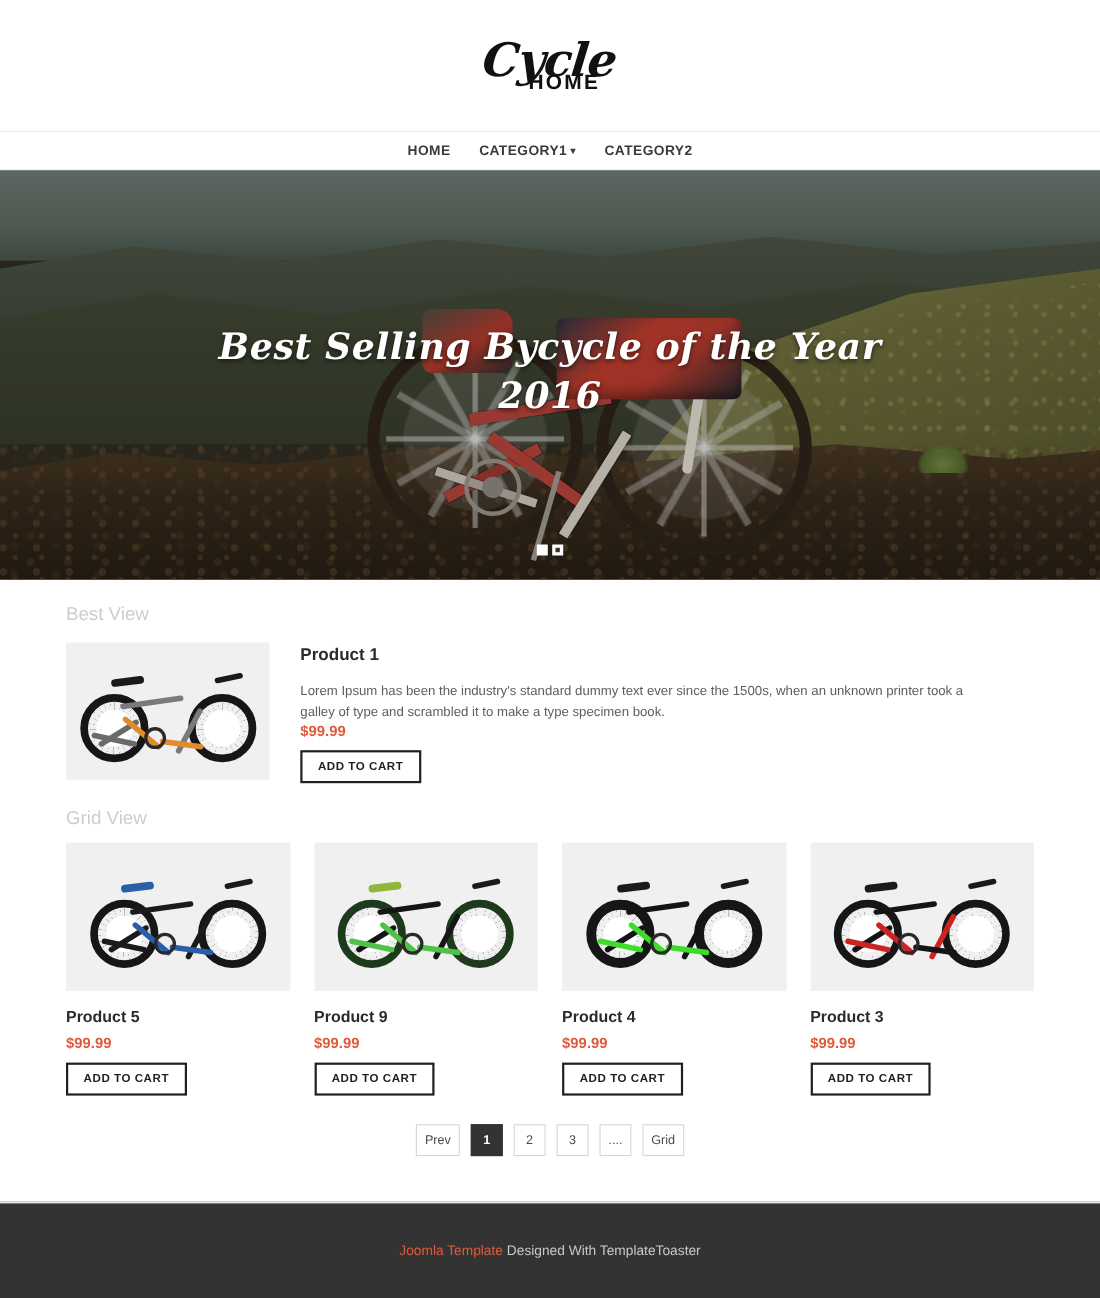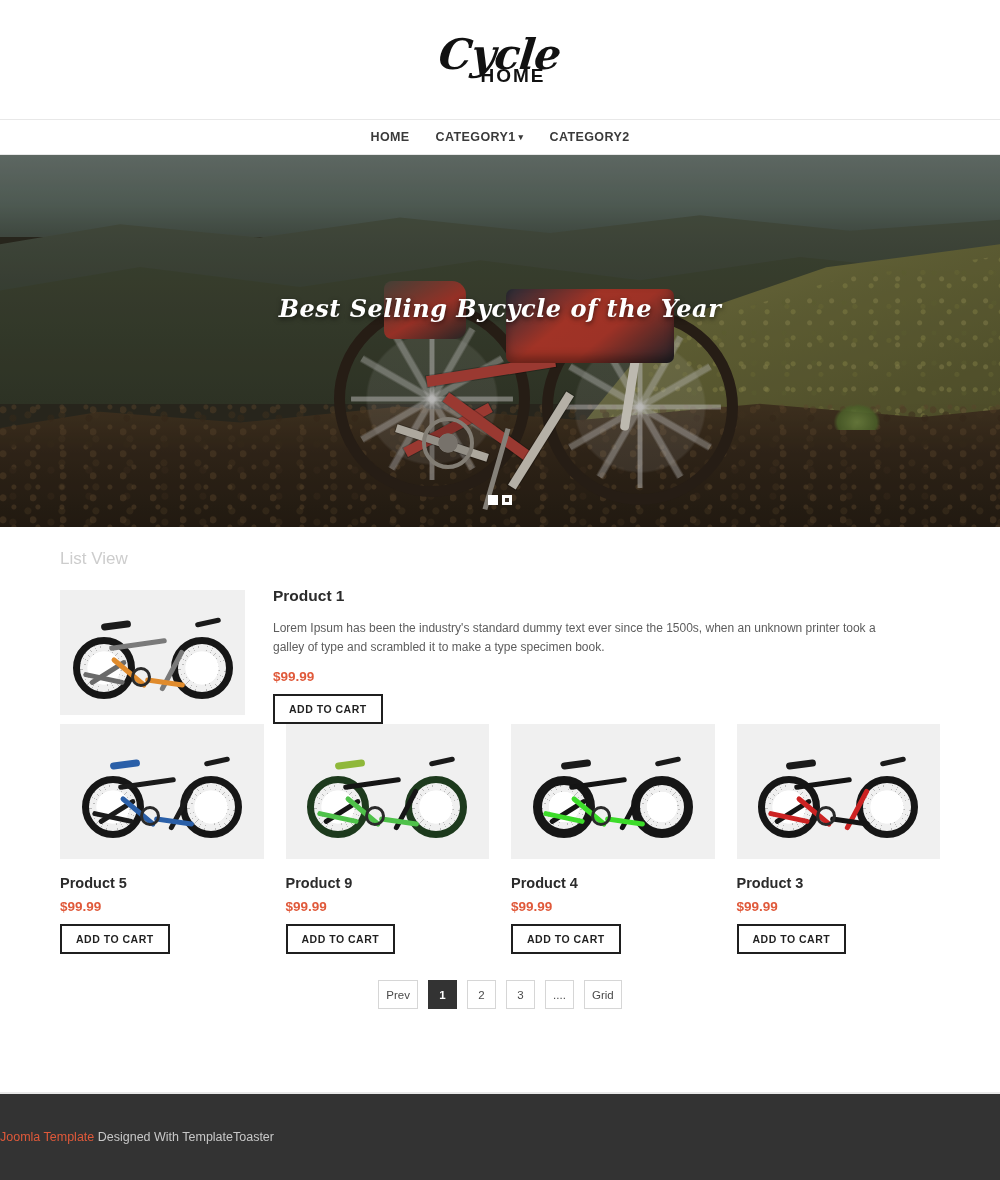--- a/index.html
+++ b/index.html
@@ -195,21 +195,21 @@
     text-shadow: 0 2px 5px rgba(0,0,0,.6);
   }
   .hero-title {
     font-size: 29px; letter-spacing: 1.4px; font-weight: 400;
     font-family: "Liberation Sans", sans-serif;
   }
   .hero-sub {
     margin-top: 20px;
     font-family: "DejaVu Serif", serif;
     font-style: italic; font-weight: bold;
-    font-size: 24px; line-height: 1.35;
+    font-size: 33px; line-height: 1.35;
     letter-spacing: .5px;
   }
   .hero-dots {
     position: absolute; left: 0; right: 0; bottom: 22px;
     display: flex; justify-content: center; gap: 4px;
   }
   .dot { width: 10px; height: 10px; background: #ffffff; cursor: pointer; }
   .dot.active { background: #ffffff; border: 3px solid #ffffff; background-clip: content-box;
                 box-shadow: inset 0 0 0 3px #3a3026; }
 
@@ -221,21 +221,21 @@
   }
 
   
   .list-row { display: flex; gap: 28px; align-items: center; }
   .thumb-list {
     width: 185px; height: 125px; background: #f0f0f0;
     flex: 0 0 185px; position: relative; overflow: hidden;
   }
   .list-info { flex: 1; padding-top: 6px; }
   .prod-title-lg { font-size: 15.5px; font-weight: bold; color: #2b2b2b; margin-bottom: 14px; }
-  .prod-desc { font-size: 12px; color: #5d5d5d; line-height: 1.6; max-width: 610px; margin-bottom: 12px; }
+  .prod-desc { font-size: 12px; color: #5d5d5d; line-height: 1.6; max-width: 610px; }
   .price { font-size: 13.5px; font-weight: bold; color: #e0593a; margin-bottom: 10px; }
   .btn-cart {
     display: inline-block; border: 2px solid #1f1f1f; background: #ffffff;
     color: #1f1f1f; font-size: 10.5px; font-weight: bold; letter-spacing: .5px;
     padding: 7px 14px; cursor: pointer; text-transform: uppercase;
   }
 
   
   .grid-row { display: flex; gap: 22px; }
   .grid-card { flex: 1 1 0; }
@@ -299,21 +299,21 @@
     min-width: 29px; height: 29px; border: 1px solid #d6d6d6; background: #fff;
     display: flex; align-items: center; justify-content: center;
     font-size: 11.5px; color: #4a4a4a; cursor: pointer; padding: 0 7px;
   }
   .pg.active { background: #333333; color: #ffffff; border-color: #333333; font-weight: bold; }
 
   
   .footer {
     position: absolute; left: 0; bottom: 0; width: 100%; height: 88px;
     background: #333333; border-top: 2px solid #e9e9e9;
-    display: flex; align-items: center; 
+    display: flex; align-items: center; justify-content: center;
   }
   .footer-text { font-size: 12.5px; color: #c8c8c8; }
   .footer-link { color: #e0593a; cursor: pointer; }
 </style>
 </head>
 <body>
 
 <div class="header">
   <div class="logo">
     <span class="logo-script">Cycle</span>
@@ -364,32 +364,33 @@
       <div class="hb-bar"></div>
       <div class="hb-bag seat"></div>
       <div class="hb-bag front"></div>
     </div>
   </div>
   <div class="hero-overlay"></div>
 
   <div class="hero-text">
     <div class="hero-sub">
       <div>Best Selling Bycycle of the Year</div>
+      <div>2016</div>
     </div>
   </div>
 
   <div class="hero-dots">
     <div class="dot"></div>
     <div class="dot active"></div>
   </div>
 </div>
 
 <div class="content">
 
-  <div class="section-label">List View</div>
+  <div class="section-label">Best View</div>
 
   <div class="list-row">
     <div class="thumb-list">
       <div class="bike">
         <div class="w rear"></div>
         <div class="w front"></div>
         <div class="bar b3" style="background:#6a6a6a"></div>
         <div class="bar b5" style="background:#6a6a6a"></div>
         <div class="bar b1" style="background:#7a7a7a"></div>
         <div class="bar b2" style="background:#e08b2c"></div>
@@ -401,20 +402,21 @@
       </div>
     </div>
     <div class="list-info">
       <div class="prod-title-lg">Product 1</div>
       <div class="prod-desc">Lorem Ipsum has been the industry's standard dummy text ever since the 1500s, when an unknown printer took a galley of type and scrambled it to make a type specimen book.</div>
       <div class="price">$99.99</div>
       <div class="btn-cart">ADD TO CART</div>
     </div>
   </div>
 
+  <div class="section-label">Grid View</div>
 
   <div class="grid-row">
 
     <div class="grid-card">
       <div class="thumb-grid">
         <div class="bike">
           <div class="w rear"></div>
           <div class="w front"></div>
           <div class="bar b3" style="background:#1b1b1b"></div>
           <div class="bar b5" style="background:#1b1b1b"></div>

